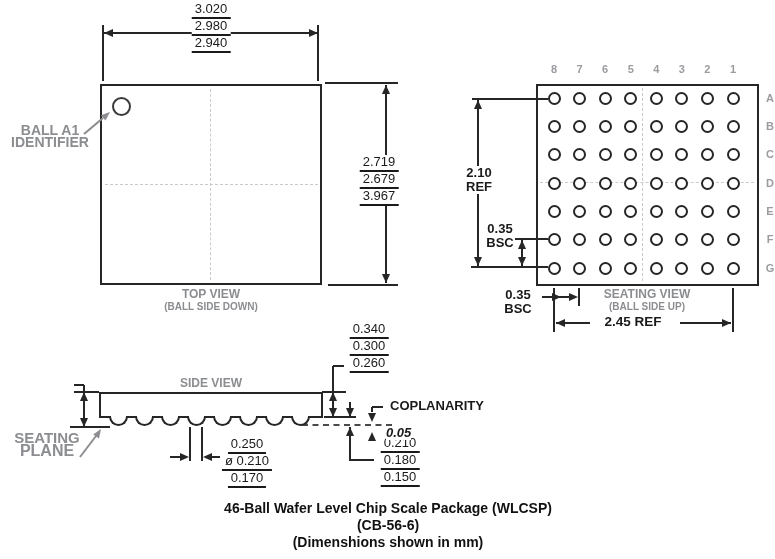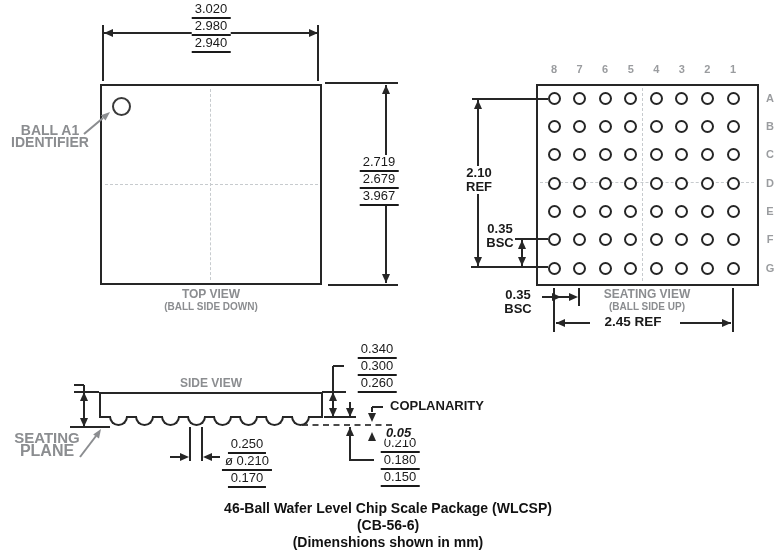--- a/index.html
+++ b/index.html
@@ -227,21 +227,21 @@
   <div class="arr right" style="left:180px;top:453px;"></div>
   <div class="hline" style="left:210px;top:456px;width:10px;"></div>
   <div class="arr left" style="left:203px;top:453px;"></div>
   <div class="stack" style="left:247px;top:437px;">
     <span class="v">0.250</span>
     <span class="v">ø 0.210</span>
     <span class="v">0.170</span>
   </div>
 
   <div class="hline" style="left:322px;top:391px;width:24px;"></div>
-  <div class="stack" style="left:369px;top:342px;margin-left:8px;">
+  <div class="stack" style="left:369px;top:322px;">
     <span class="v">0.340</span>
     <span class="v">0.300</span>
     <span class="v">0.260</span>
   </div>
   <div class="hline" style="left:333px;top:365px;width:11px;"></div>
   <div class="vline" style="left:332px;top:366px;height:51px;"></div>
   <div class="arr up" style="left:329px;top:392px;"></div>
   <div class="arr down" style="left:329px;top:408px;"></div>
   <div class="hline" style="left:324px;top:416px;width:32px;"></div>
 

